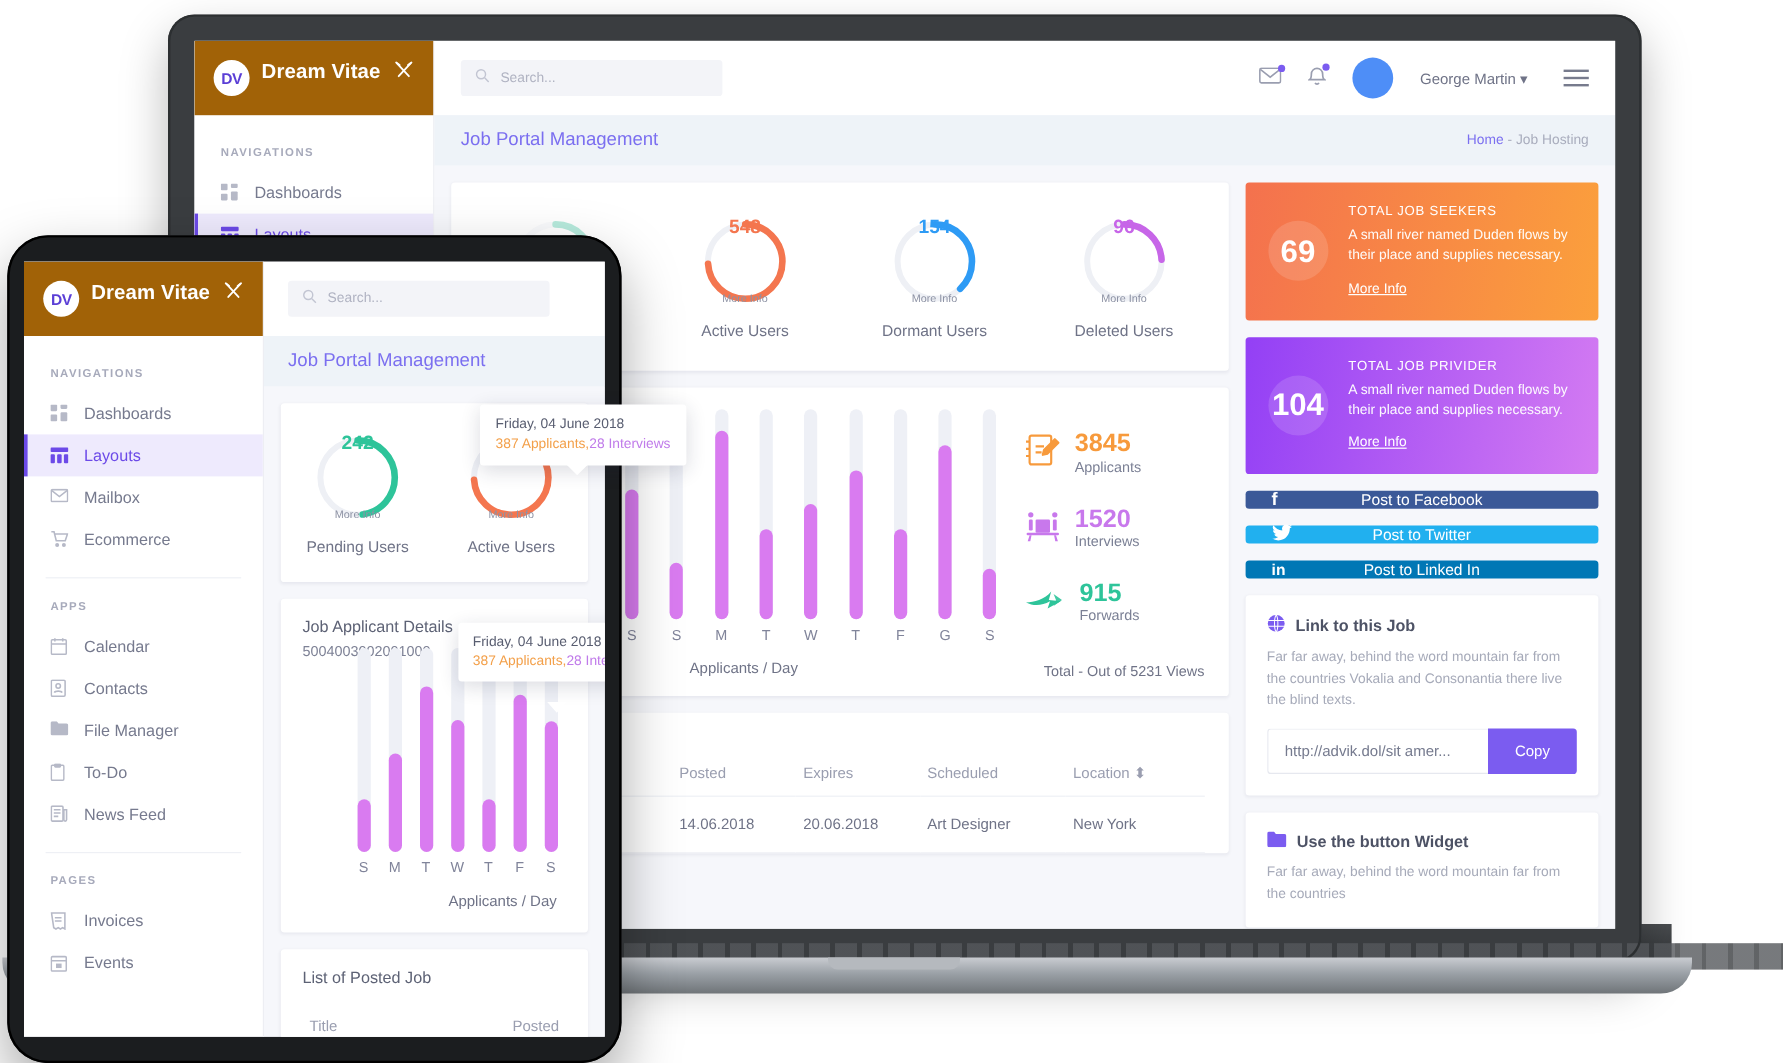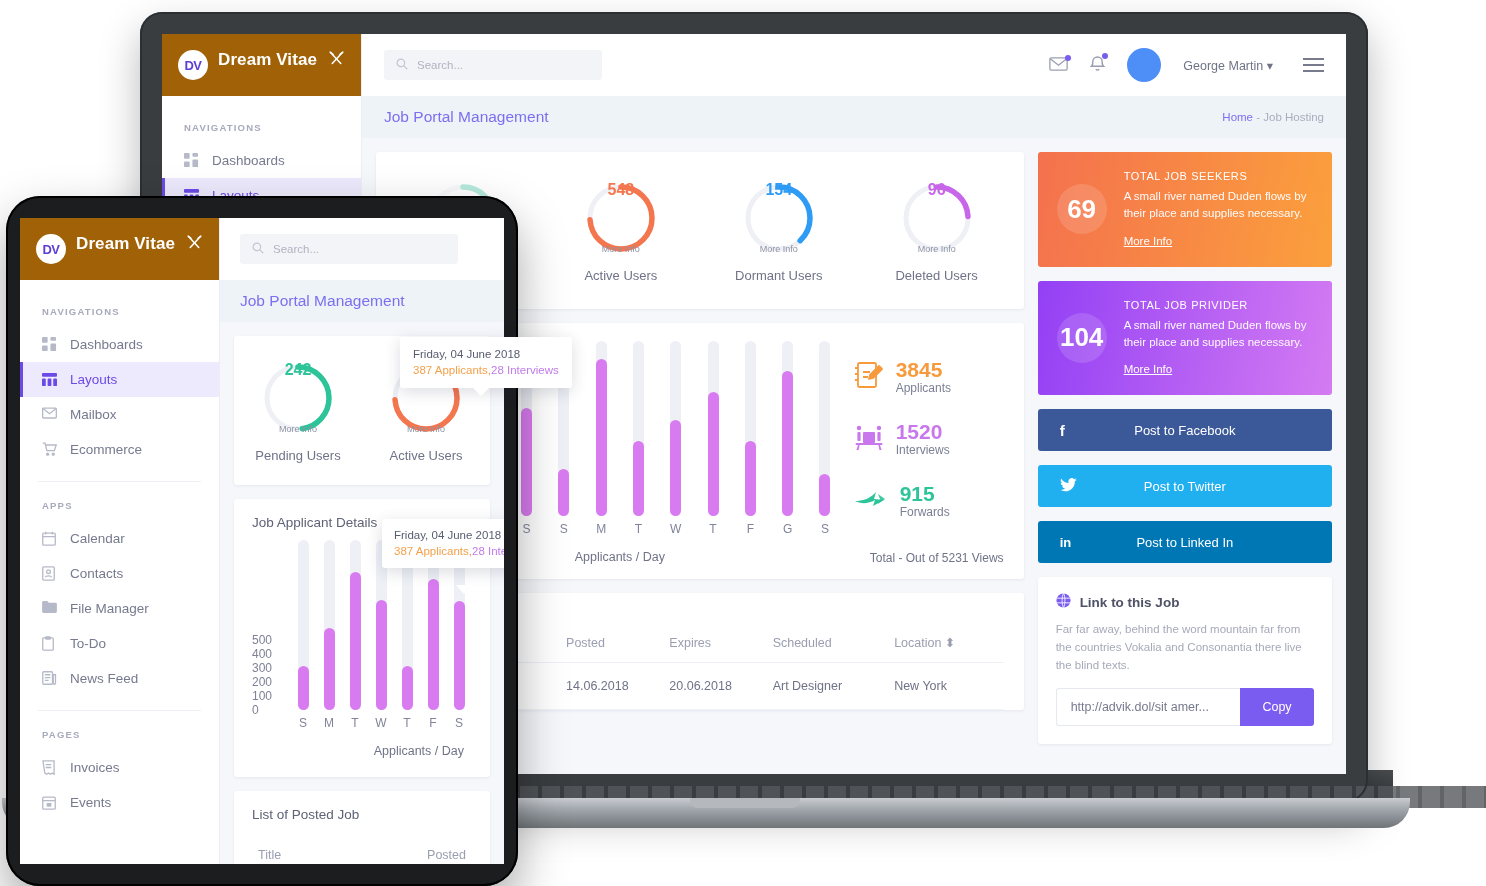--- a/index.html
+++ b/index.html
@@ -176,21 +176,21 @@
   }
   .tablet-screen { width:100%; height:100%; background:#f6f7fb; overflow:hidden; position:relative; }
 
   .t-sidebar { position:absolute; left:0; top:0; width:200px; height:100%; background:#fff; border-right:1px solid #edeef3; }
   .t-topbar { position:absolute; left:200px; top:0; right:0; height:62px; background:#fff; display:flex; align-items:center; padding:0 20px; }
   .t-subbar { position:absolute; left:200px; top:62px; right:0; height:42px; background:#eef3f8; display:flex; align-items:center; padding:0 20px; }
   .t-content { position:absolute; left:200px; top:104px; right:0; bottom:0; background:#f6f7fb; padding:14px; }
   .t-divider { height:1px; background:#eef0f5; margin:14px 18px; }
 
   .t-chart-card { padding:16px 18px 14px 18px; position:relative; height:278px; }
-  .yaxis { position:absolute; left:18px; top:48px; height:170px; display:flex; flex-direction:column; justify-content:flex-end; }
+  .yaxis { position:absolute; left:18px; top:37px; height:170px; display:flex; flex-direction:row; justify-content:space-between; }
   .yaxis span { font-size:12px; color:#7e8296; }
   .t-bars-wrap { margin-left:38px; }
   .t-tip { position:absolute; left:148px; top:20px; background:#fff; border-radius:3px; box-shadow:0 4px 16px rgba(30,35,70,.16); padding:10px 12px 11px 12px; z-index:6; white-space:nowrap;}
   .t-tip-arrow { position:absolute; left:222px; top:86px; width:0;height:0; z-index:6;
     border-left:8px solid transparent; border-right:8px solid transparent; border-top:9px solid #fff; }
 </style>
 </head>
 <body>
 
 <div id="stage">
@@ -535,20 +535,31 @@
               </span>
               <span>Link to this Job</span>
             </div>
             <div class="w-d">Far far away, behind the word mountain far from the countries Vokalia and Consonantia there live the blind texts.</div>
             <div class="copy-row">
               <div class="copy-in">http://advik.dol/sit amer...</div>
               <div class="copy-btn">Copy</div>
             </div>
           </div>
 
+          <div class="wcard">
+            <div class="w-h">
+              <span>
+                <svg width="16" height="13" viewBox="0 0 16 13" fill="#7b5cf0">
+                    <path d="M0 1.6A1.6 1.6 0 011.6 0h4l1.6 2H14.4A1.6 1.6 0 0116 3.6v7.8A1.6 1.6 0 0114.4 13H1.6A1.6 1.6 0 010 11.4z"></path>
+                  </svg>
+              </span>
+              <span>Use the button Widget</span>
+            </div>
+            <div class="w-d">Far far away, behind the word mountain far from the countries</div>
+          </div>
         </div>
       </div>
     </div>
     <div class="laptop-kb"></div>
   </div>
   <div class="laptop-base2"></div>
   <div class="laptop-notch"></div>
 
   <div class="tablet-frame">
     <div class="tablet-screen">

